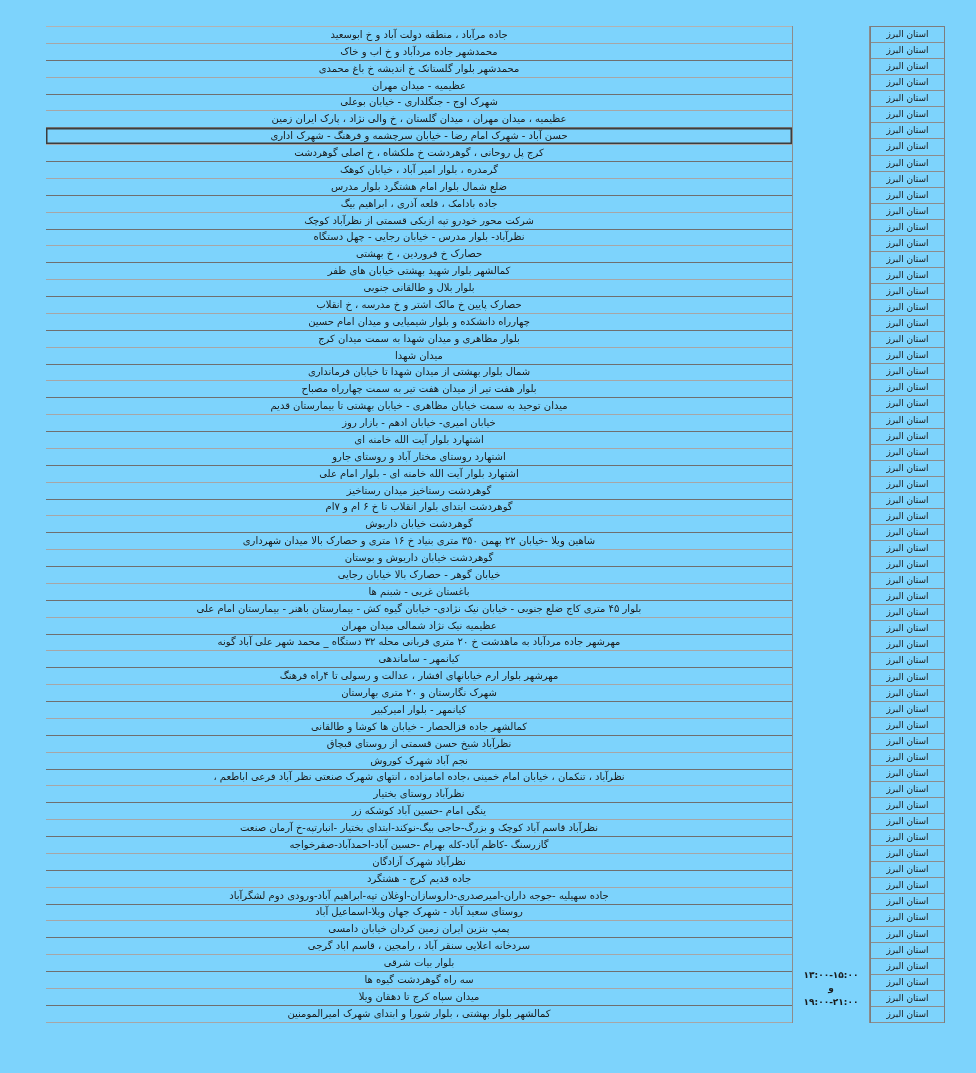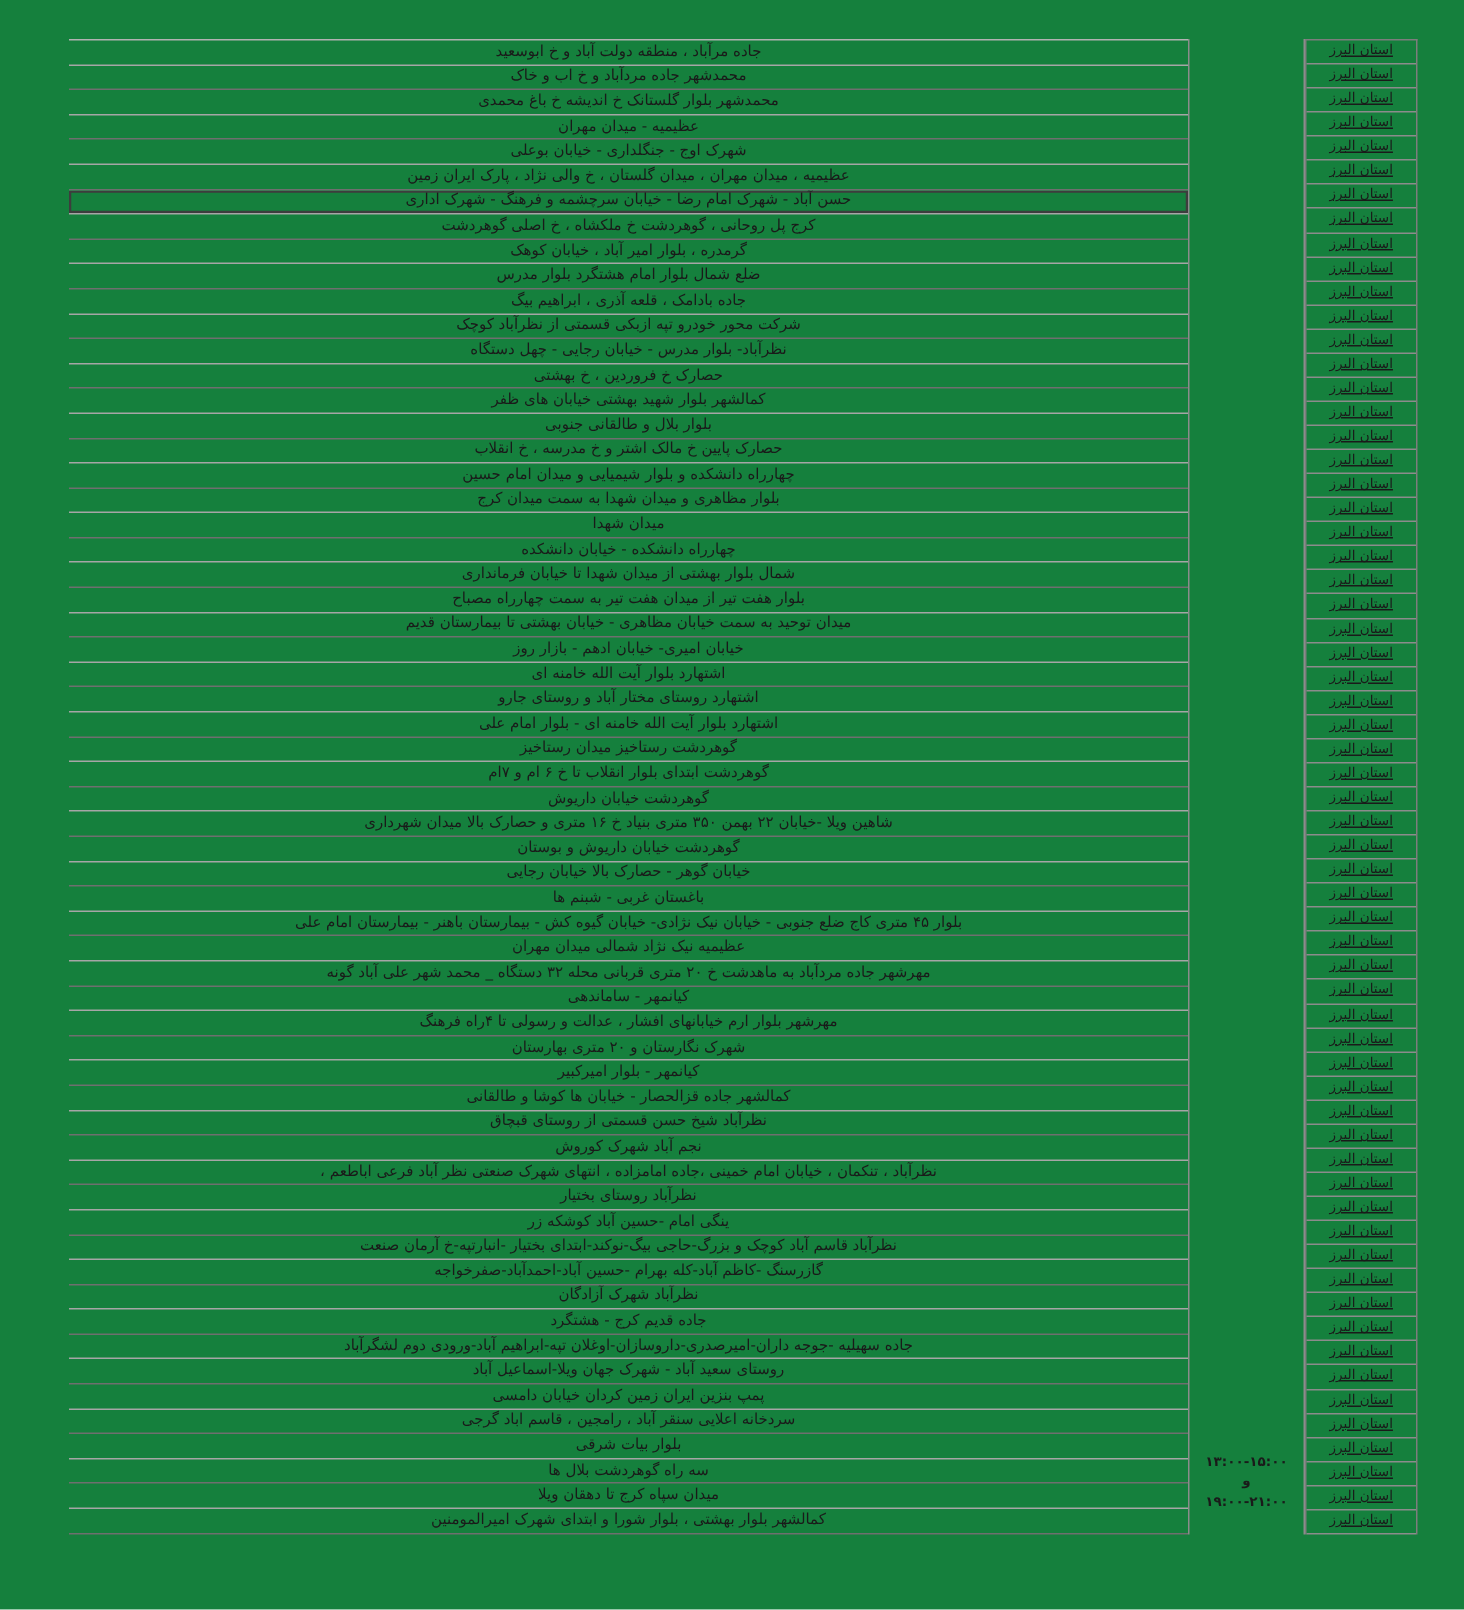--- a/index.html
+++ b/index.html
@@ -5,21 +5,21 @@
   html, body {
     margin: 0;
     padding: 0;
     background: #ffffff;
     font-family: "DejaVu Sans", sans-serif;
   }
   .page {
     position: relative;
     width: 976px;
     height: 1073px;
-    background: #15803d;
+    background: #7dd3fc;
     overflow: hidden;
     direction: rtl;
     color: #1a1a1a;
   }
   
   .addr-col {
     position: absolute;
     left: 46px;
     top: 26px;
     width: 746px;
@@ -73,21 +73,20 @@
     position: absolute;
     left: 870px;
     top: 26px;
     width: 75px;
     height: 997px;
     display: flex;
     flex-direction: column;
     border: 1px solid #7d7d7d;
     border-bottom: none;
     box-sizing: border-box;
-    text-decoration: underline;
   }
   .prov-cell {
     flex: 1 1 0;
     display: flex;
     align-items: center;
     justify-content: center;
     border-bottom: 1px solid #8c8c8c;
     font-size: 9px;
     line-height: 1;
     white-space: nowrap;
@@ -114,21 +113,20 @@
       <div class="addr-cell">جاده بادامک ، قلعه آذری ، ابراهیم بیگ</div>
       <div class="addr-cell">شرکت محور خودرو تپه ازبکی قسمتی از نظرآباد کوچک</div>
       <div class="addr-cell">نظرآباد- بلوار مدرس - خیابان رجایی - چهل دستگاه</div>
       <div class="addr-cell">حصارک خ فروردین ، خ بهشتی</div>
       <div class="addr-cell">کمالشهر بلوار شهید بهشتی خیابان های ظفر</div>
       <div class="addr-cell">بلوار بلال و طالقانی جنوبی</div>
       <div class="addr-cell">حصارک پایین خ مالک اشتر و خ مدرسه ، خ انقلاب</div>
       <div class="addr-cell">چهارراه دانشکده و بلوار شیمیایی و میدان امام حسین</div>
       <div class="addr-cell">بلوار مظاهری و میدان شهدا به سمت میدان کرج</div>
       <div class="addr-cell">میدان شهدا</div>
-      <div class="addr-cell">چهارراه دانشکده - خیابان دانشکده</div>
       <div class="addr-cell">شمال بلوار بهشتی از میدان شهدا تا خیابان فرمانداری</div>
       <div class="addr-cell">بلوار هفت تیر از میدان هفت تیر به سمت چهارراه مصباح</div>
       <div class="addr-cell">میدان توحید به سمت خیابان مظاهری - خیابان بهشتی تا بیمارستان قدیم</div>
       <div class="addr-cell">خیابان امیری- خیابان ادهم - بازار روز</div>
       <div class="addr-cell">اشتهارد بلوار آیت الله خامنه ای</div>
       <div class="addr-cell">اشتهارد روستای مختار آباد و روستای جارو</div>
       <div class="addr-cell">اشتهارد بلوار آیت الله خامنه ای - بلوار امام علی</div>
       <div class="addr-cell">گوهردشت رستاخیز میدان رستاخیز</div>
       <div class="addr-cell">گوهردشت ابتدای بلوار انقلاب تا خ ۶ ام و ۷ام</div>
       <div class="addr-cell">گوهردشت خیابان داریوش</div>
@@ -151,21 +149,21 @@
       <div class="addr-cell">ینگی امام -حسین آباد کوشکه زر</div>
       <div class="addr-cell">نظرآباد قاسم آباد کوچک و بزرگ-حاجی بیگ-نوکند-ابتدای بختیار -انبارتپه-خ آرمان صنعت</div>
       <div class="addr-cell">گازرسنگ -کاظم آباد-کله بهرام -حسین آباد-احمدآباد-صفرخواجه</div>
       <div class="addr-cell">نظرآباد شهرک آزادگان</div>
       <div class="addr-cell">جاده قدیم کرج - هشتگرد</div>
       <div class="addr-cell">جاده سهیلیه -جوجه داران-امیرصدری-داروسازان-اوغلان تپه-ابراهیم آباد-ورودی دوم لشگرآباد</div>
       <div class="addr-cell">روستای سعید آباد  - شهرک جهان ویلا-اسماعیل آباد</div>
       <div class="addr-cell">پمپ بنزین ایران زمین کردان خیابان دامسی</div>
       <div class="addr-cell">سردخانه اعلایی سنقر آباد ، رامجین ، قاسم اباد گرجی</div>
       <div class="addr-cell">بلوار بیات شرقی</div>
-      <div class="addr-cell">سه راه گوهردشت بلال ها</div>
+      <div class="addr-cell">سه راه گوهردشت گیوه ها</div>
       <div class="addr-cell">میدان سپاه کرج تا دهقان ویلا</div>
       <div class="addr-cell">کمالشهر بلوار بهشتی ، بلوار شورا و ابتدای شهرک امیرالمومنین</div>
     </div>
 
   <div class="time-col">
     <div class="time-box">
       <span class="time-line">۱۳:۰۰-۱۵:۰۰</span>
       <span class="time-and">و</span>
       <span class="time-line">۱۹:۰۰-۲۱:۰۰</span>
     </div>

